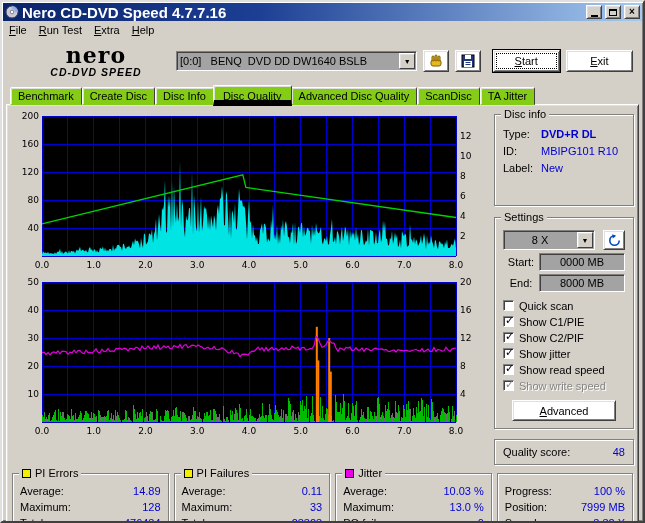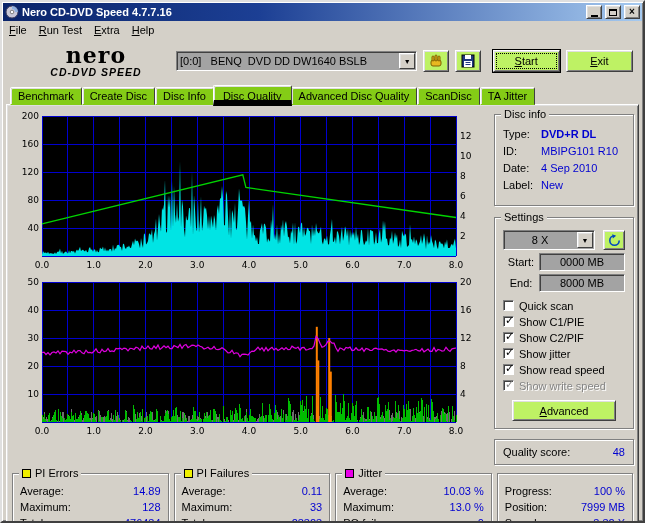--- a/index.html
+++ b/index.html
@@ -3,42 +3,42 @@
 <meta charset="utf-8">
 <style>
   html,body{margin:0;padding:0;background:#000;}
   body{width:645px;height:523px;font-family:"Liberation Sans","DejaVu Sans",sans-serif;font-size:11px;color:#000;}
   *{box-sizing:border-box;}
   .win{width:645px;height:523px;background:#d4d0c8;border:2px solid;border-color:#dfdfdf #404040 #404040 #dfdfdf;
        box-shadow:inset 1px 1px 0 #fff, inset -1px -1px 0 #808080;display:flex;flex-direction:column;overflow:hidden;}
   
   .titlebar{flex:0 0 18px;margin:1px 1px 0 1px;background:linear-gradient(90deg,#0a246a 0%,#1c3f94 40%,#a6caf0 100%);
             display:flex;align-items:center;padding:0 2px;gap:3px;}
-  .title-text{flex:1;color:#fff;font-weight:bold;font-size:11px;white-space:nowrap;overflow:hidden;}
+  .title-text{flex:1;color:#fff;font-weight:bold;font-size:15px;white-space:nowrap;overflow:hidden;}
   .tbb{width:16px;height:14px;background:#d4d0c8;border:1px solid;border-color:#fff #404040 #404040 #fff;
        box-shadow:inset 1px 1px 0 #dfdfdf, inset -1px -1px 0 #808080;display:flex;align-items:center;justify-content:center;
        font-size:10px;font-weight:bold;line-height:1;cursor:default;}
   .glyph-min{width:7px;height:2px;background:#000;margin-top:7px;}
   .glyph-max{width:8px;height:7px;border:1px solid #000;border-top-width:2px;}
   
   .menubar{flex:0 0 17px;display:flex;align-items:center;padding-left:1px;}
   .menu-item{display:inline-block;padding:1px 6px;}
   .accel::first-letter{text-decoration:underline;}
   
   .toolbar{flex:0 0 46px;display:flex;align-items:center;padding:0 10px 0 20px;gap:6px;}
   .logo{width:148px;text-align:center;line-height:1;flex:0 0 auto;}
   .logo-nero{font-family:"DejaVu Serif","Liberation Serif",serif;font-weight:bold;font-size:22px;letter-spacing:1px;}
   .logo-prod{font-size:10.5px;font-style:italic;font-weight:bold;letter-spacing:1px;margin-top:1px;}
   .sunken{background:#a3a3a3;border:1px solid;border-color:#808080 #fff #fff #808080;box-shadow:inset 1px 1px 0 #404040;}
   .combo{display:flex;align-items:center;height:20px;}
   .drive-combo{width:244px;}
   .combo-text{flex:1;padding:0 3px;white-space:pre;overflow:hidden;font-size:11px;}
   .combo-btn{width:16px;height:16px;margin:1px;background:#d4d0c8;border:1px solid;border-color:#fff #404040 #404040 #fff;
              box-shadow:inset 1px 1px 0 #dfdfdf;display:flex;align-items:center;justify-content:center;font-size:7px;color:#000;}
-  .btn3d{background:#bef264;border:1px solid;border-color:#fff #404040 #404040 #fff;
+  .btn3d{background:#ffffff;border:1px solid;border-color:#fff #404040 #404040 #fff;
          box-shadow:inset 1px 1px 0 #dfdfdf, inset -1px -1px 0 #808080;display:flex;align-items:center;justify-content:center;cursor:default;}
   .icon-btn{width:26px;height:22px;}
   .push{width:68px;height:22px;font-size:11px;}
   .push .cap{display:inline-block;}
   .default{box-shadow:0 0 0 1px #000, inset 1px 1px 0 #dfdfdf, inset -1px -1px 0 #808080;outline:1px dotted #000;outline-offset:-4px;}
   .spacer{flex:1;}
   
   .tabbar{flex:0 0 21px;display:flex;align-items:flex-end;padding:0 4px 0 8px;position:relative;z-index:2;}
   .tab{height:18px;padding:2px 7px 0;background:#84cc16;border:1px solid;border-color:#fff #404040 transparent #fff;
        box-shadow:inset 1px 1px 0 #dfdfdf;border-radius:2px 2px 0 0;white-space:nowrap;font-size:11px;}
@@ -277,24 +277,20 @@
           <div class="di-pad"></div>
           <div class="dirow">
             <span class="lbl">Type:</span>
             <span class="val b">DVD+R DL</span>
           </div>
           <div class="dirow">
             <span class="lbl">ID:</span>
             <span class="val">MBIPG101 R10</span>
           </div>
           <div class="dirow">
-            <span class="lbl">Date:</span>
-            <span class="val">4 Sep 2010</span>
-          </div>
-          <div class="dirow">
             <span class="lbl">Label:</span>
             <span class="val">New</span>
           </div>
         </div>
 
         <div class="gb settings-box">
           <span class="gbt">Settings</span>
           <div style="padding-top:9px;"></div>
           <div class="srow">
             <div class="combo speed-combo sunken">

